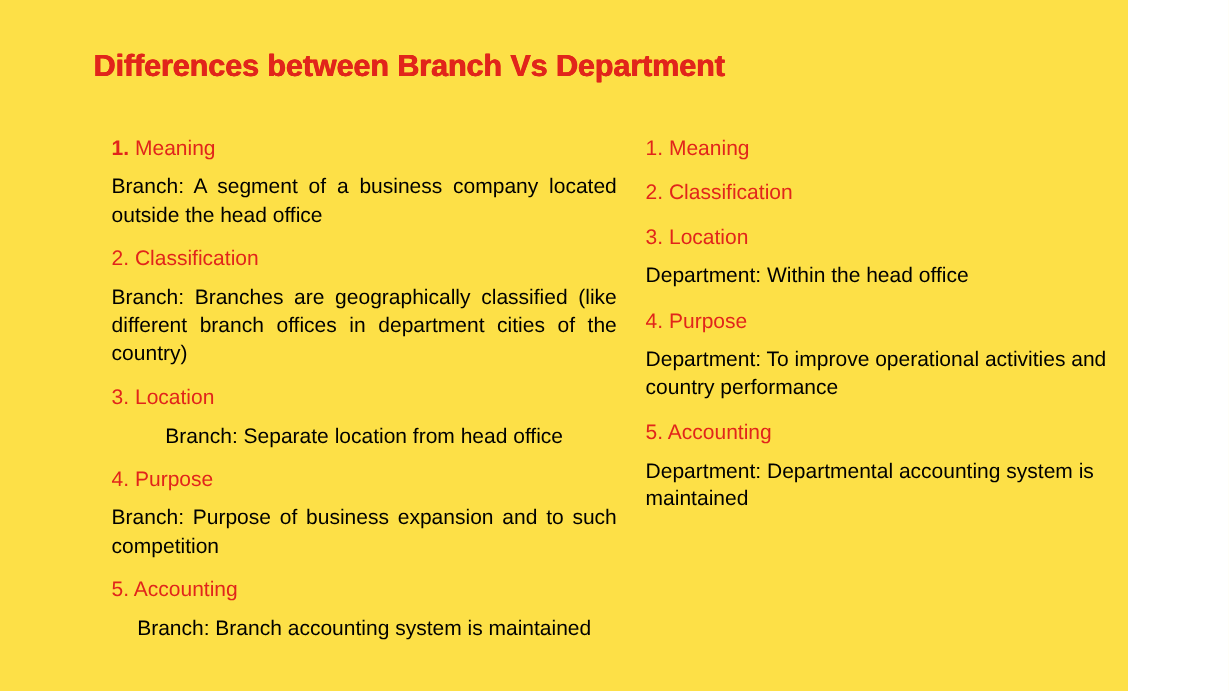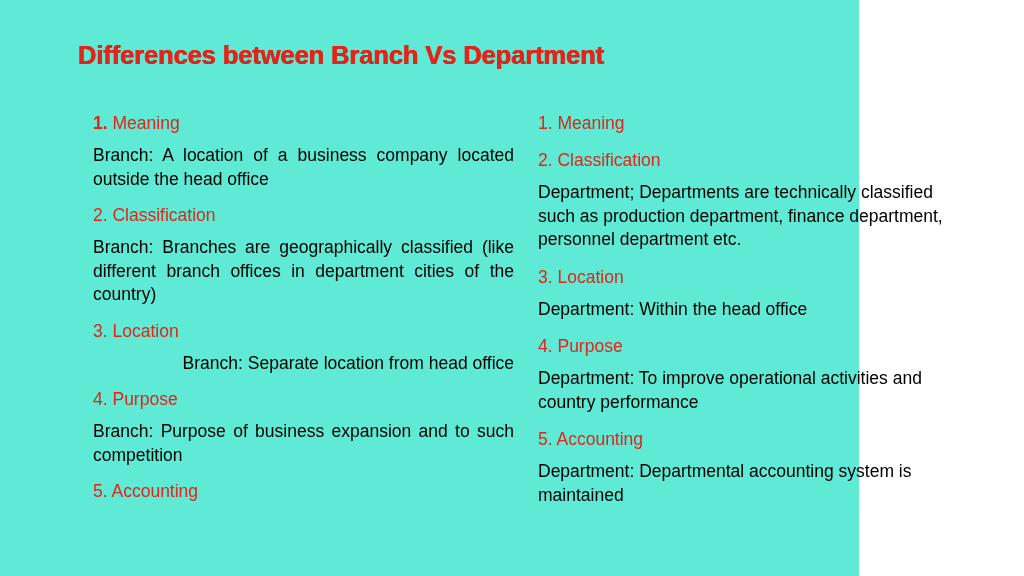--- a/index.html
+++ b/index.html
@@ -11,23 +11,23 @@
     width: 1024px;
     height: 576px;
     overflow: hidden;
     font-family: "Liberation Sans", sans-serif;
     color: #000000;
     -webkit-font-smoothing: antialiased;
   }
 
   .slide {
     position: relative;
-    width: 859px;
+    width: 940px;
     height: 576px;
-    background: #5eead4;
+    background: #fde047;
   }
 
   
   .slide-title {
     position: absolute;
     left: 78px;
     top: 40px;
     width: 880px;
     font-size: 25.5px;
     line-height: 30px;
@@ -81,21 +81,21 @@
     font-weight: 400;
     margin: 0;
   }
 
   
   .col-left .body {
     text-align: justify;
     text-justify: inter-word;
   }
   .col-left .body.last-line-full {
-    text-align: right;
+    text-align: center;
   }
 
   .col-right .body,
   .col-right .heading {
     text-align: left;
   }
 
   
   .col-left .heading      { margin-top: 13px; }
   .col-left .body         { margin-top: 9px;  }
@@ -111,41 +111,41 @@
 
 <div class="slide">
 
   <div class="slide-title">Differences between Branch Vs Department</div>
 
   <div class="columns">
 
     <div class="col col-left">
 
       <p class="heading"><span class="num-bold">1.</span><span>&nbsp;</span><span>Meaning</span></p>
-      <p class="body">Branch: A location of a business company located outside the head office</p>
+      <p class="body">Branch: A segment of a business company located outside the head office</p>
 
       <p class="heading">2. Classification</p>
       <p class="body">Branch: Branches are geographically classified (like different branch offices in department cities of the country)</p>
 
       <p class="heading">3. Location</p>
       <p class="body last-line-full">Branch: Separate location from head office</p>
 
       <p class="heading">4. Purpose</p>
       <p class="body">Branch: Purpose of business expansion and to such competition</p>
 
       <p class="heading">5. Accounting</p>
+      <p class="body last-line-full">Branch: Branch accounting system is maintained</p>
 
     </div>
 
     <div class="col col-right">
 
       <p class="heading">1. Meaning</p>
 
       <p class="heading">2. Classification</p>
-      <p class="body">Department; Departments are technically classified such as production department, finance department, personnel department etc.</p>
 
       <p class="heading">3. Location</p>
       <p class="body">Department: Within the head office</p>
 
       <p class="heading">4. Purpose</p>
       <p class="body">Department: To improve operational activities and country performance</p>
 
       <p class="heading">5. Accounting</p>
       <p class="body">Department: Departmental accounting system is maintained</p>
 

